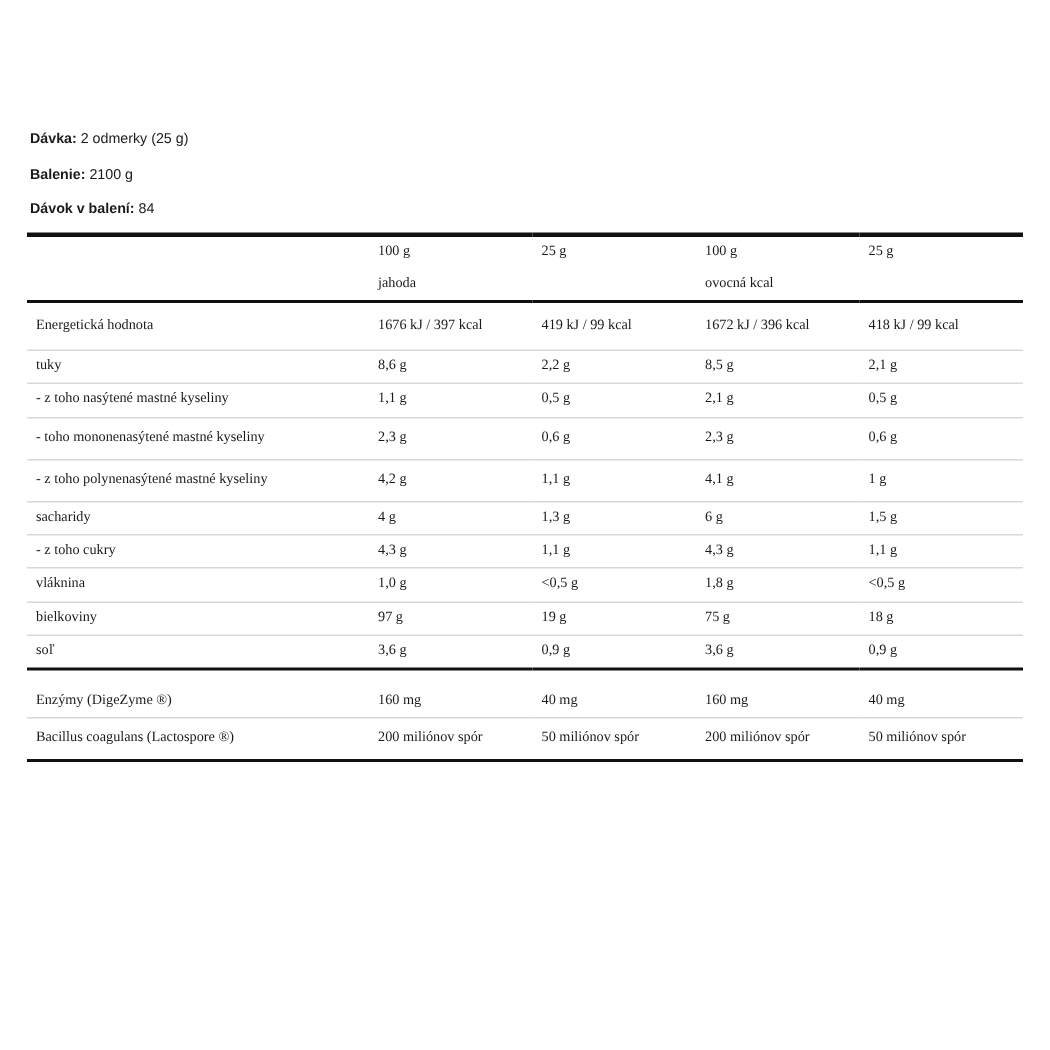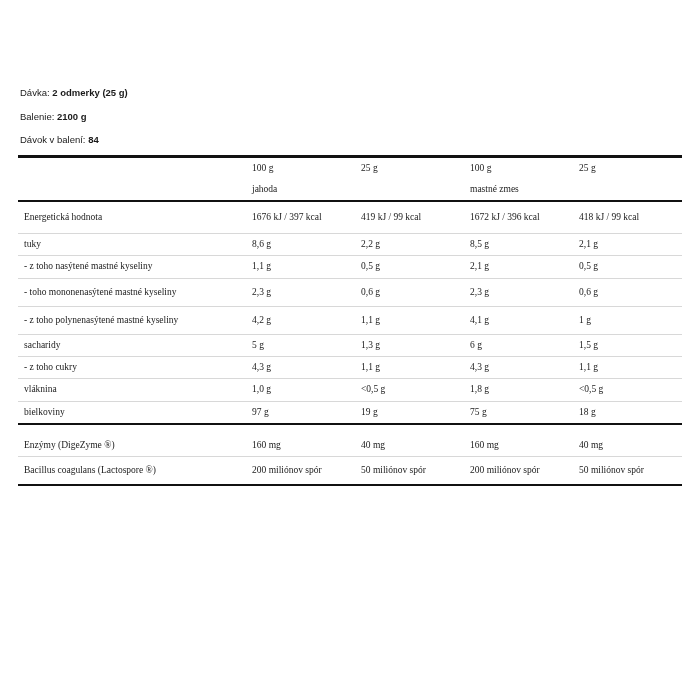--- a/index.html
+++ b/index.html
@@ -32,26 +32,26 @@
     line-height: 1.0;
     color: #1a1a1a;
   }
   .meta-row {
     display: block;
     margin-bottom: 14px;
     white-space: nowrap;
   }
   .meta-row:last-child { margin-bottom: 10px; }
   .meta-label {
+    font-weight: bold;
+    font-size: 9.5px;
+    margin-top: 8px;
+  }
+  .meta-value {
     font-weight: normal;
-    font-size: 9.5px;
-    margin-top: 8px;
-  }
-  .meta-value {
-    font-weight: bold;
     font-size: 9.5px;
   }
   table.nutri {
     width: 100%;
     border-collapse: collapse;
     font-size: 9.5px;
     table-layout: fixed;
     font-family: Liberation Serif, serif;
   }
   table.nutri td, table.nutri th {
@@ -139,21 +139,21 @@
           <td></td>
           <td>100 g</td>
           <td>25 g</td>
           <td>100 g</td>
           <td>25 g</td>
         </tr>
         <tr class="hdr-flavor">
           <td></td>
           <td>jahoda</td>
           <td></td>
-          <td>mastné zmes</td>
+          <td>ovocná kcal</td>
           <td></td>
         </tr>
 
         <tr class="row first">
           <td>Energetická hodnota</td>
           <td>1676 kJ / 397 kcal</td>
           <td>419 kJ / 99 kcal</td>
           <td>1672 kJ / 396 kcal</td>
           <td>418 kJ / 99 kcal</td>
         </tr>
@@ -180,21 +180,21 @@
         </tr>
         <tr class="row tall">
           <td>- z toho polynenasýtené mastné kyseliny</td>
           <td>4,2 g</td>
           <td>1,1 g</td>
           <td>4,1 g</td>
           <td>1 g</td>
         </tr>
         <tr class="row">
           <td>sacharidy</td>
-          <td>5 g</td>
+          <td>4 g</td>
           <td>1,3 g</td>
           <td>6 g</td>
           <td>1,5 g</td>
         </tr>
         <tr class="row">
           <td>- z toho cukry</td>
           <td>4,3 g</td>
           <td>1,1 g</td>
           <td>4,3 g</td>
           <td>1,1 g</td>
@@ -205,20 +205,27 @@
           <td>&lt;0,5 g</td>
           <td>1,8 g</td>
           <td>&lt;0,5 g</td>
         </tr>
         <tr class="row">
           <td>bielkoviny</td>
           <td>97 g</td>
           <td>19 g</td>
           <td>75 g</td>
           <td>18 g</td>
+        </tr>
+        <tr class="row">
+          <td>soľ</td>
+          <td>3,6 g</td>
+          <td>0,9 g</td>
+          <td>3,6 g</td>
+          <td>0,9 g</td>
         </tr>
 
         <tr class="sep-thick">
           <td colspan="5"></td>
         </tr>
 
         <tr class="row">
           <td>Enzýmy (DigeZyme ®)</td>
           <td>160 mg</td>
           <td>40 mg</td>

